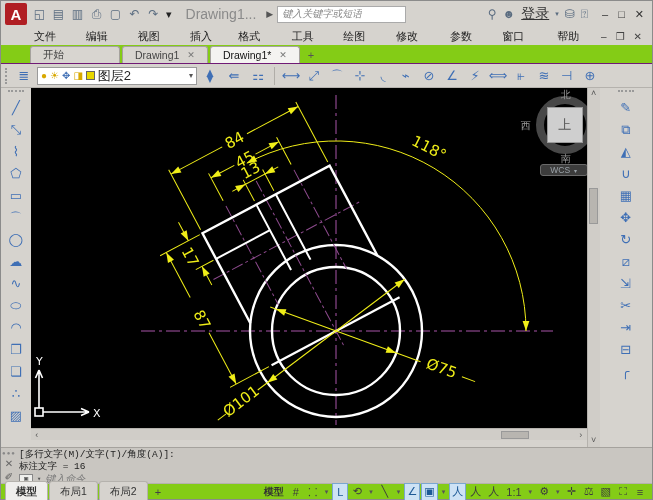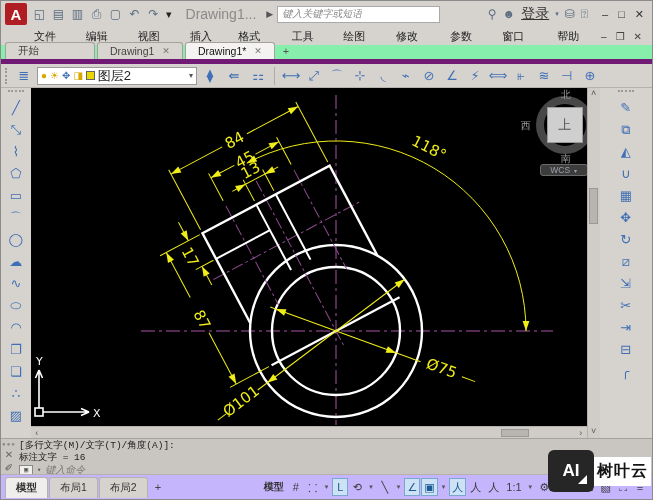--- a/index.html
+++ b/index.html
@@ -10,36 +10,36 @@
 
   
   .titlebar { height:26px; display:flex; align-items:center; gap:4px; padding:0 4px; background:#d6d3ce; }
   .logo { width:22px; height:22px; background:#b01e23; color:#fff; font-weight:bold; font-size:15px;
           display:flex; align-items:center; justify-content:center; border-radius:2px; }
   .qat { display:flex; align-items:center; gap:2px; }
   .qat .icon { width:17px; height:17px; display:flex; align-items:center; justify-content:center;
                color:#5a6c80; font-size:12px; }
   .doc-title { color:#8a8a8a; font-size:14px; margin:0 6px 0 10px; }
   .play { color:#555; font-size:9px; }
-  .searchbox { width:163px; height:17px; background:#fff; border:1px solid #aaa; display:flex; align-items:center; padding:0 4px; }
+  .searchbox { width:129px; height:17px; background:#fff; border:1px solid #aaa; display:flex; align-items:center; padding:0 4px; }
   .searchbox span { color:#888; font-style:italic; font-size:10px; white-space:nowrap; overflow:hidden; }
   .tb-right { margin-left:auto; display:flex; align-items:center; gap:6px; }
   .tb-right .icon { color:#5a6c80; font-size:12px; }
   .signin { color:#333; font-size:14px;text-decoration:underline; }
   .winctl { display:flex; gap:10px; margin-left:8px; padding-right:4px; color:#333; font-size:11px; }
   .winctl span { cursor:default; }
 
   
   .menubar { height:18px; display:flex; align-items:center; padding:0 8px 0 24px; gap:0; background:#d6d3ce; }
   .menubar .menu { padding:1px 9px; font-size:11px; color:#222;margin-top:13px; }
   .menubar .docctl { margin-left:auto; display:flex; gap:9px; color:#444; font-size:10px; padding-right:2px; }
 
   
-  .tabrow { height:19px; display:flex; align-items:flex-end; padding-left:4px; background:#86efac;
-            border-bottom:5px solid #701a75; }
+  .tabrow { height:19px; display:flex; align-items:flex-end; padding-left:29px; background:#84cc16;
+            border-bottom:1px solid #701a75; }
   .ftab { height:17px; padding:2px 12px; font-size:10.5px; color:#444; background:#d8d5d0;
           border:1px solid #a5a29d; border-bottom:none; border-radius:3px 3px 0 0; margin-right:2px;
           display:flex; align-items:center; gap:8px; }
   .ftab.start { width:90px; }
   .ftab.active { background:#f4f3f1; color:#111; }
   .ftab .x { color:#777; font-size:9px; }
   .ftab-plus { width:18px; height:16px; display:flex; align-items:center; justify-content:center; color:#555; }
 
   
   .toolrow { height:24px; display:flex; align-items:center; background:#d6d3ce; border-bottom:1px solid #b5b2ad; padding:0 2px; gap:2px; }
@@ -95,21 +95,21 @@
   .cmd-left .pencil { font-size:10px; margin-top:auto; margin-bottom:2px; color:#555; }
   .cmd-body { flex:1; display:flex; flex-direction:column; font-family:"Liberation Mono","DejaVu Sans Mono",monospace; }
   .cmd-hist { font-size:9.5px; color:#222; line-height:11px; padding:1px 2px 0 2px; }
   .cmd-input { flex:1; display:flex; align-items:center; gap:4px; padding-left:2px; font-size:10px; }
   .cmd-input .boxicon { width:14px; height:11px; border:1px solid #888; background:#efefec; font-size:7px; color:#555;
                         display:flex; align-items:center; justify-content:center; }
   .cmd-input .drop { font-size:7px; color:#555; }
   .cmd-input .ph { color:#7a7a7a; font-style:italic;text-decoration:underline; }
 
   
-  .statusbar { height:25px; background:#c4b5fd; border-top:1px solid #b5b2ad; display:flex; align-items:center; padding:0 4px; }
+  .statusbar { height:16px; background:#84cc16; border-top:1px solid #b5b2ad; display:flex; align-items:center; padding:0 4px; }
   .ltab { padding:3px 10px; font-size:10.5px; color:#333; border:1px solid #b5b2ad; border-bottom:none; background:#d6d3ce;
           border-radius:3px 3px 0 0; margin-right:1px; }
   .ltab.active { background:#efeeec; font-weight:bold; }
   .ltab-plus { padding:2px 6px; color:#444; }
   .sb-right { margin-left:auto; display:flex; align-items:center; gap:1px; }
   .sb-right .sbi { min-width:16px; height:18px; padding:0 2px; display:flex; align-items:center; justify-content:center;
                    color:#3c3c3c; font-size:11px; border:1px solid transparent; }
   .sb-right .sbi.active { background:#cde2f5; border-color:#7aa7d0; color:#1d5a96; }
   .sb-right .dd { font-size:7px; color:#555; min-width:8px; }
   .sb-model { font-size:10px; color:#333; margin-right:3px; font-weight:bold; }
@@ -463,21 +463,14 @@
           <div class="sbi dd">▾</div>
           <div class="sbi">✛</div>
           <div class="sbi">⚖</div>
           <div class="sbi">▧</div>
           <div class="sbi">⛶</div>
           <div class="sbi">≡</div>
         </div>
     </div>
   </div>
 
-  <div class="watermark">
-    <div class="wm-logo">
-      <span>AI</span>
-        <span class="tri"></span>
-    </div>
-    <div class="wm-text">树叶云</div>
-  </div>
 
 </div>
 
 </body></html>

